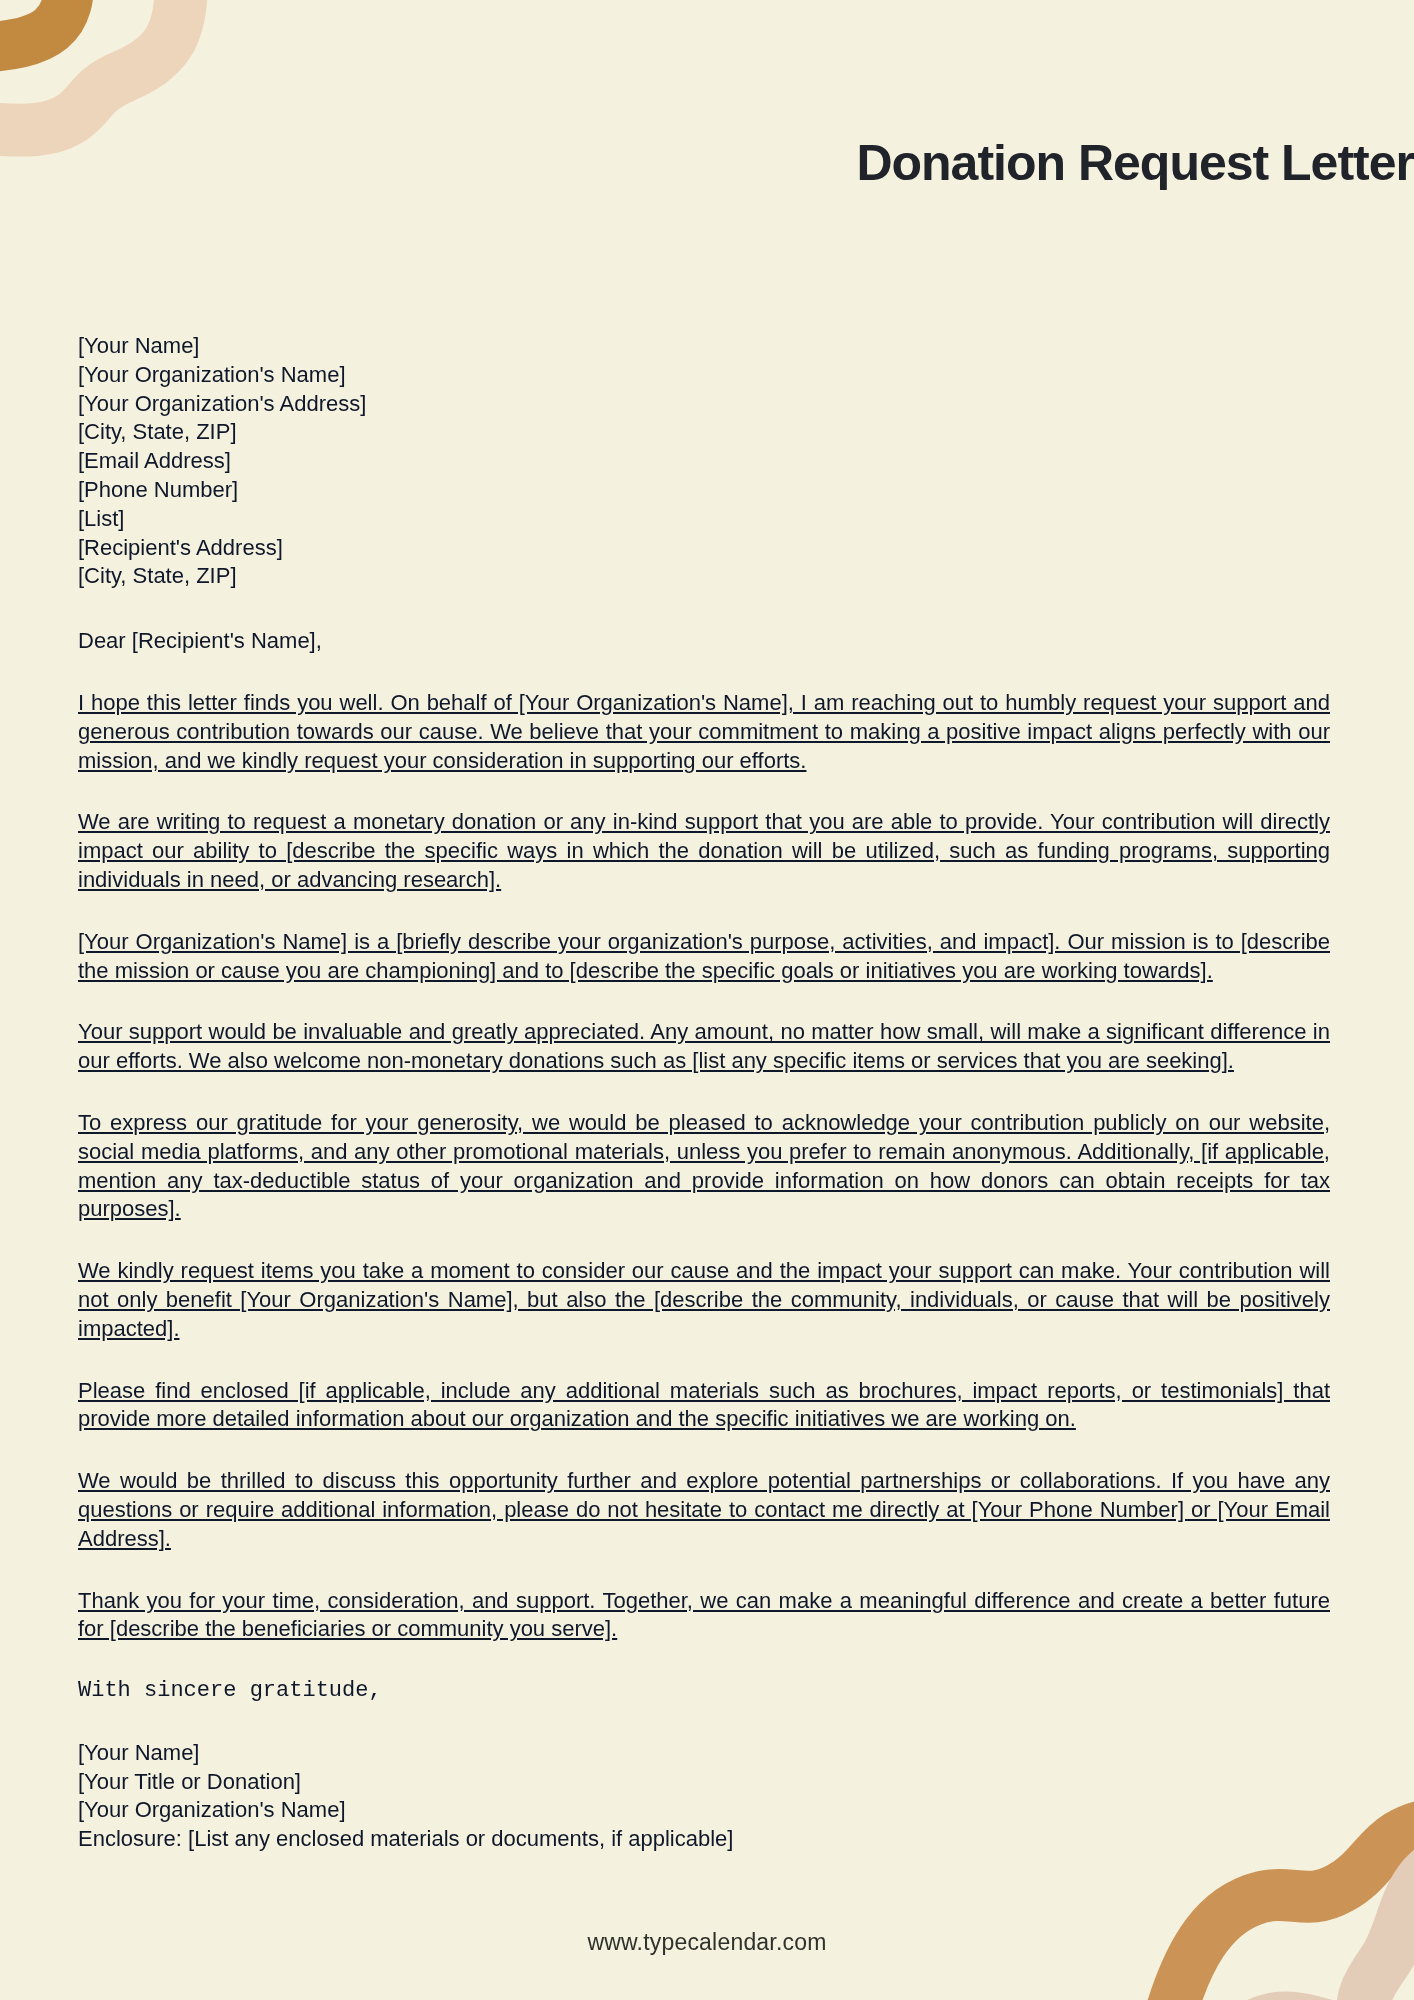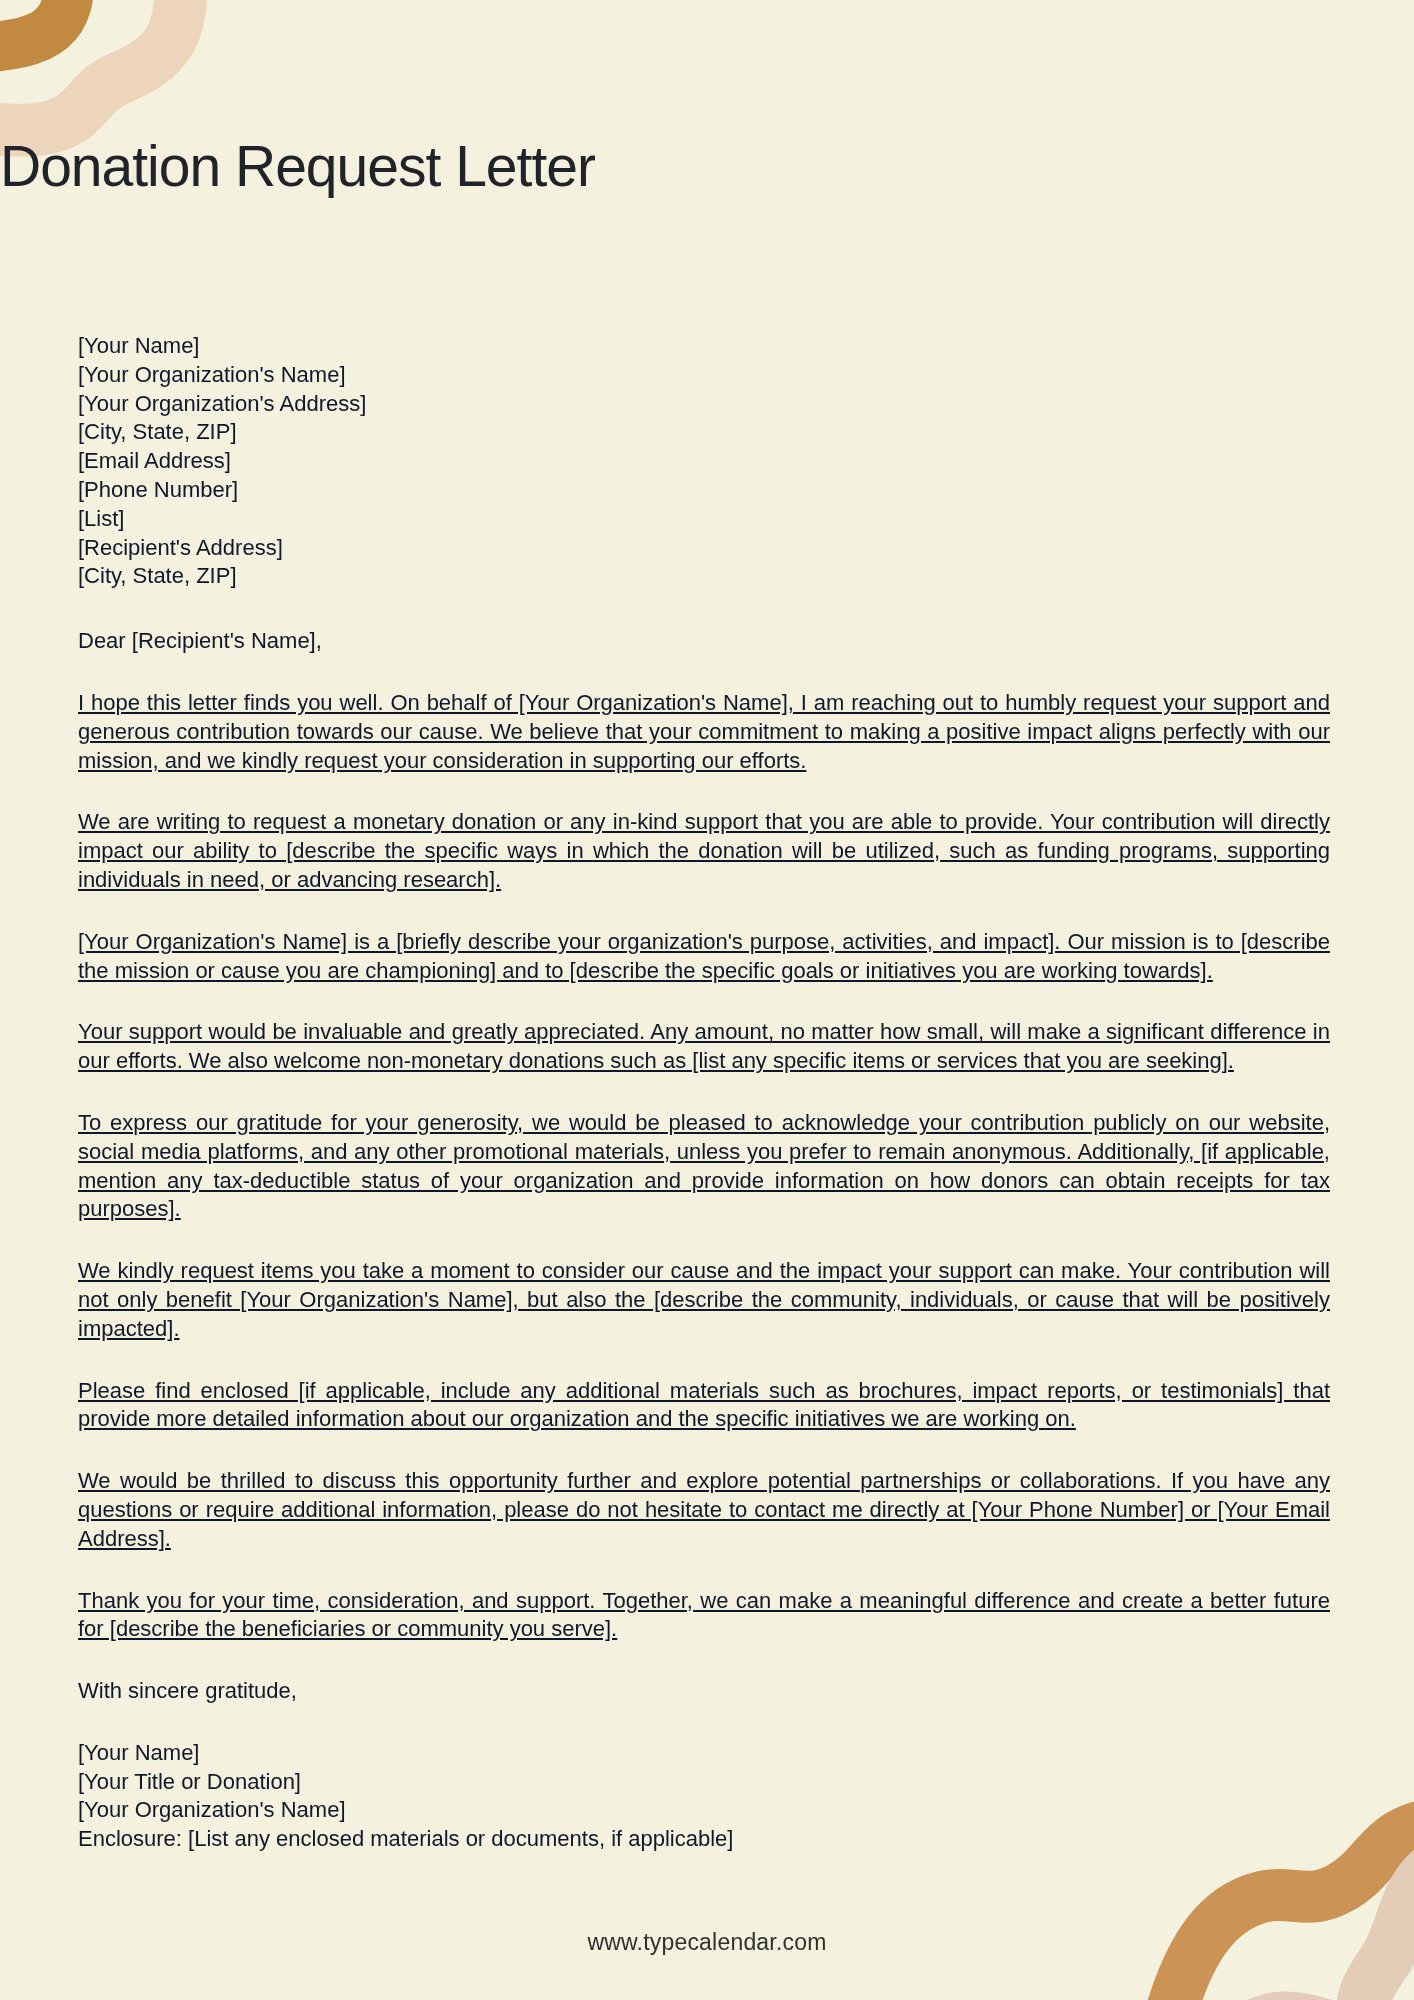--- a/index.html
+++ b/index.html
@@ -15,23 +15,23 @@
   .deco { position: absolute; pointer-events: none; }
   .deco-tl { top: 0; left: 0; }
   .deco-br { bottom: 0; right: 0; }
 
   .title {
     position: absolute;
     top: 138px;
     left: 0;
     width: 100%;
     margin: 0;
-    text-align: left;
-    font-size: 57px;
-    font-weight: 400;
+    text-align: right;
+    font-size: 50px;
+    font-weight: 700;
     letter-spacing: -1px;
     color: #20242a;
     line-height: 1.0;
   }
 
   .letter {
     position: absolute;
     top: 332px;
     left: 78px;
     right: 84px;
@@ -40,21 +40,21 @@
     line-height: 28.8px;
   }
   .address-block { margin: 0 0 36px 0; }
   .address-line { white-space: pre; }
   .salutation { margin: 0; }
   .para {
     margin: 33px 0 0 0;
     text-align: justify;
     text-decoration: underline;
   }
-  .closing { margin: 33px 0 0 0; }
+  .closing { margin: 33px 0 0 0; font-family: Liberation Mono, monospace; }
   .signature-block { margin: 33px 0 0 0; }
   .signature-line { white-space: pre; }
 
   .footer {
     position: absolute;
     bottom: 44px;
     left: 0;
     width: 100%;
     text-align: center;
     font-size: 23px;

